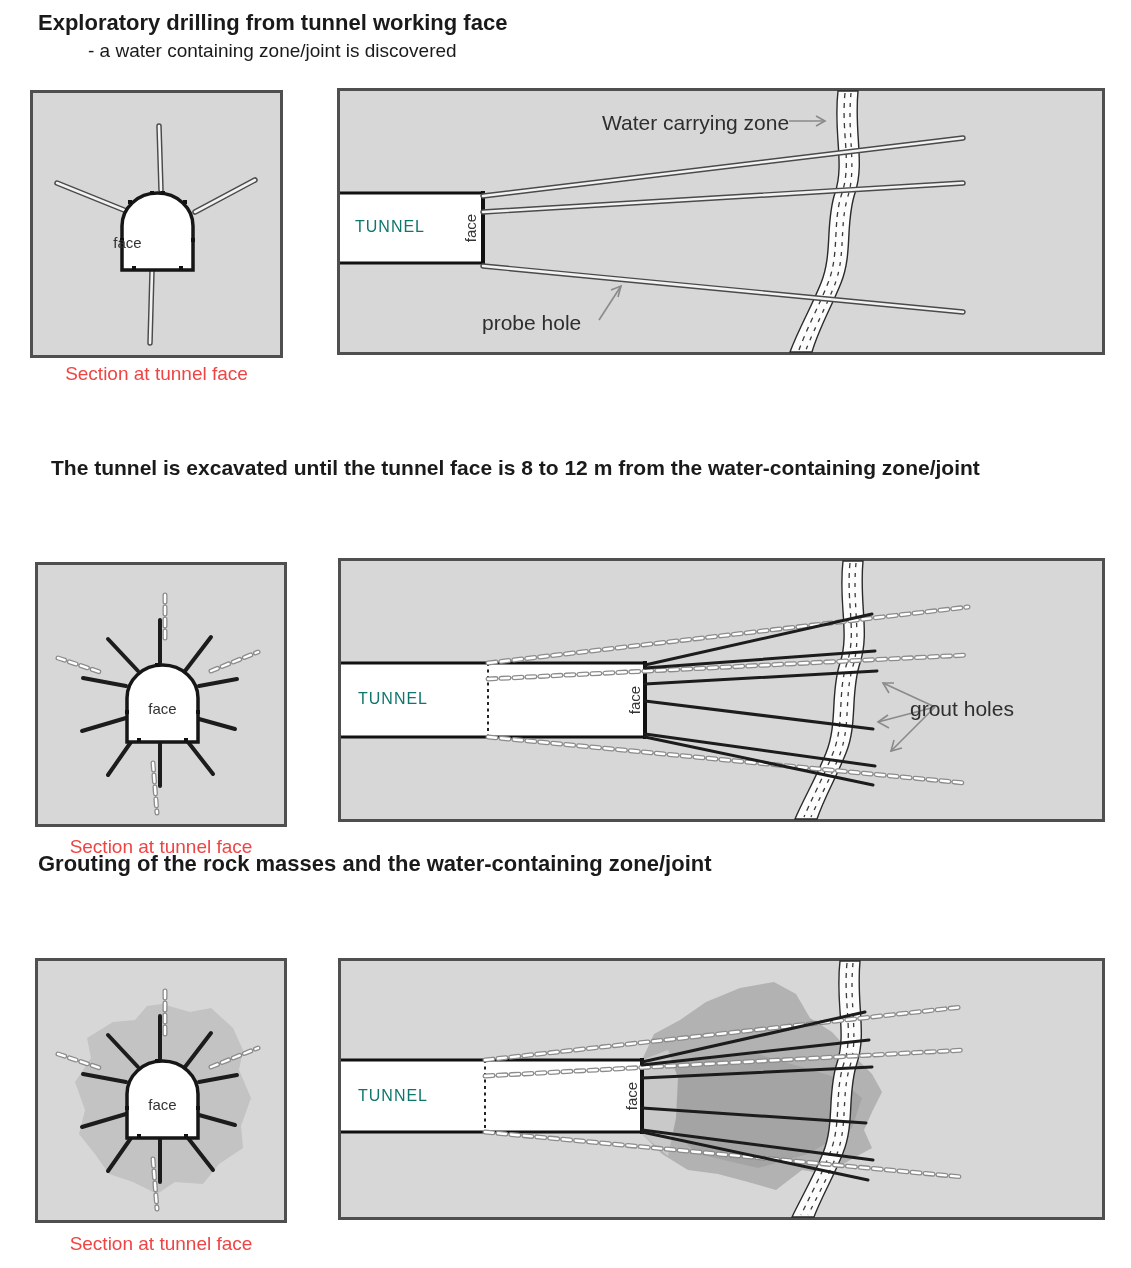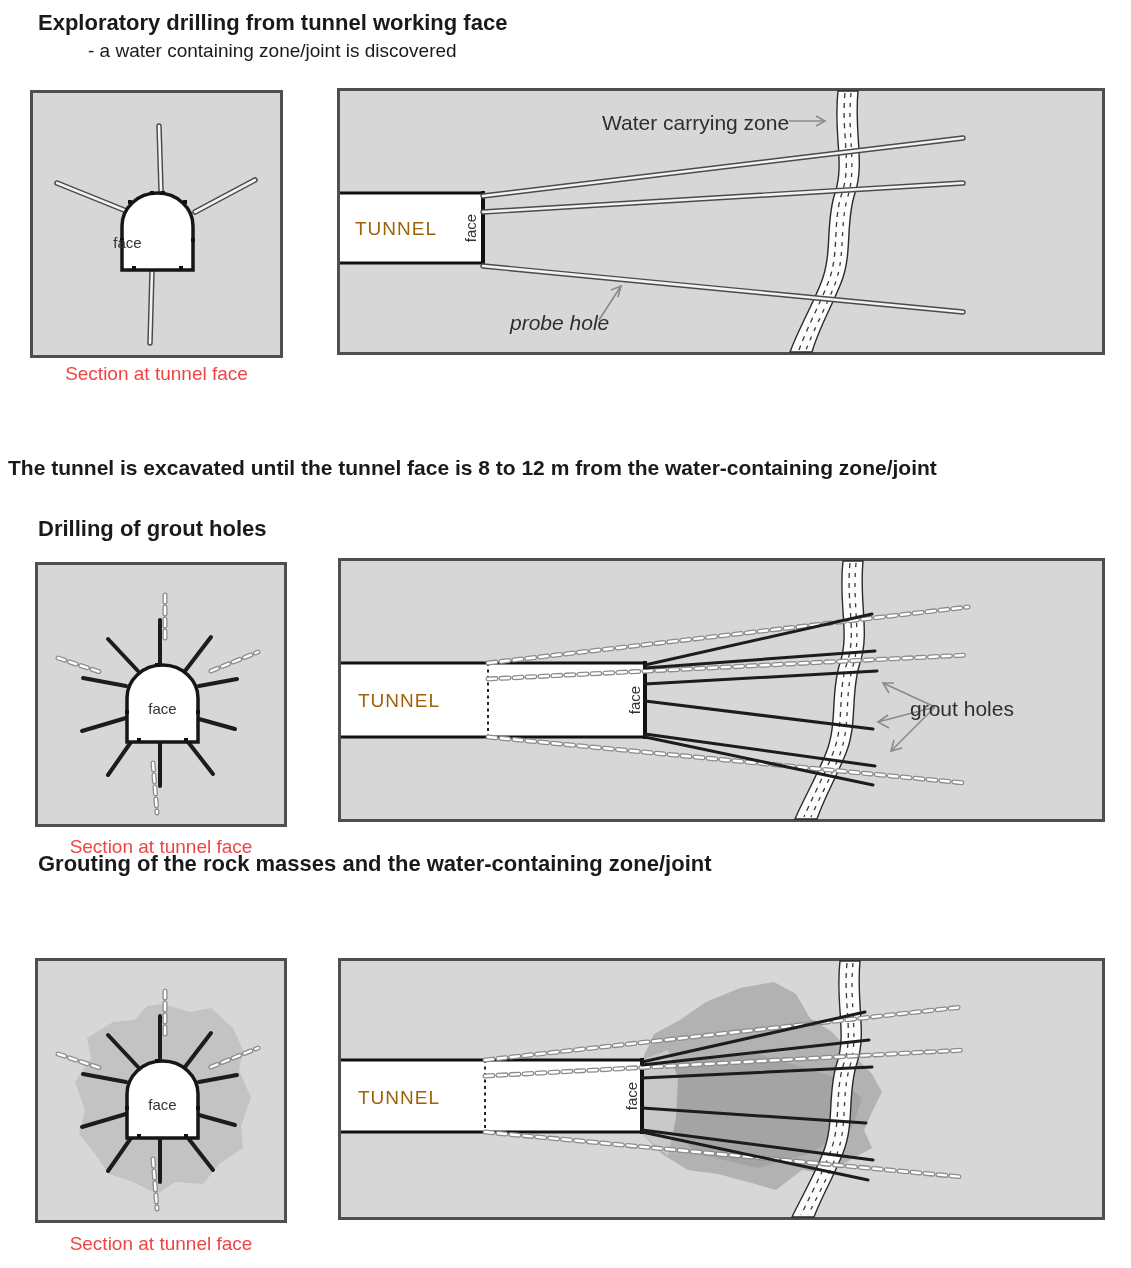--- a/index.html
+++ b/index.html
@@ -1,23 +1,23 @@
 <!DOCTYPE html>
 <html><head>
 <meta charset="utf-8">
 <style>
   html,body{margin:0;padding:0;background:#ffffff;}
   #canvas{position:relative;width:1131px;height:1268px;background:#ffffff;overflow:hidden;
           font-family:"Liberation Sans", sans-serif;color:#1a1a1a;}
   .abs{position:absolute;}
   .h1{font-size:22px;font-weight:bold;white-space:nowrap;}
   .sub{font-size:19px;white-space:nowrap;}
-  .note{font-size:21px;font-weight:bold;white-space:nowrap;}
+  .note{font-size:21px;font-weight:bold;white-space:nowrap;margin-left:43px;}
   .caption{font-size:19px;text-align:center;color:#ef4444;}
-  .tunnel-label{font-size:19px;letter-spacing:1px;color:#a16207;}
+  .tunnel-label{font-size:16px;letter-spacing:1px;color:#0f766e;}
   .small-label{font-size:21px;color:#2e2e2e;white-space:nowrap;}
   .face-h{font-size:15px;color:#333;}
   .face-v{font-size:15px;color:#333;transform:translate(-50%,-50%) rotate(-90deg);transform-origin:center;}
   svg{display:block;}
 </style>
 </head>
 <body>
 
 <div id="canvas">
 
@@ -97,25 +97,24 @@
       <polyline points="479,28 488,33 479,38"></polyline>
     </g>
     <g stroke="#8a8a8a" stroke-width="1.6" fill="none">
       <line x1="262" y1="232" x2="284" y2="198"></line>
       <polyline points="274,202 284,198 281,209"></polyline>
     </g>
   </svg>
   <div class="abs tunnel-label" style="left:355px;top:218px;">TUNNEL</div>
   <div class="abs face-v" style="left:470px;top:228px;">face</div>
   <div class="abs small-label" style="left:602px;top:111px;">Water carrying zone</div>
-  <div class="abs small-label" style="left:510px;top:311px;font-style:italic;">probe hole</div>
+  <div class="abs small-label" style="left:482px;top:311px;">probe hole</div>
 
   <div class="abs note" style="left:8px;top:456px;">The tunnel is excavated until the tunnel face is 8 to 12 m from the water-containing zone/joint</div>
 
-  <div class="abs h1" style="left:38px;top:516px;">Drilling of grout holes</div>
 
   <svg class="abs" style="left:35px;top:562px;" width="252" height="265" viewBox="0 0 252 265">
     <rect x="1.5" y="1.5" width="249" height="262" fill="#d7d7d7" stroke="#4f4f4f" stroke-width="3"></rect>
 
     <g stroke="#1c1c1c" stroke-width="4" stroke-linecap="round">
       <line x1="125" y1="101" x2="125" y2="58"></line>
       <line x1="103" y1="109" x2="73" y2="77"></line>
       <line x1="150" y1="109" x2="176" y2="75"></line>
       <line x1="91" y1="124" x2="48" y2="116"></line>
       <line x1="164" y1="124" x2="202" y2="117"></line>

